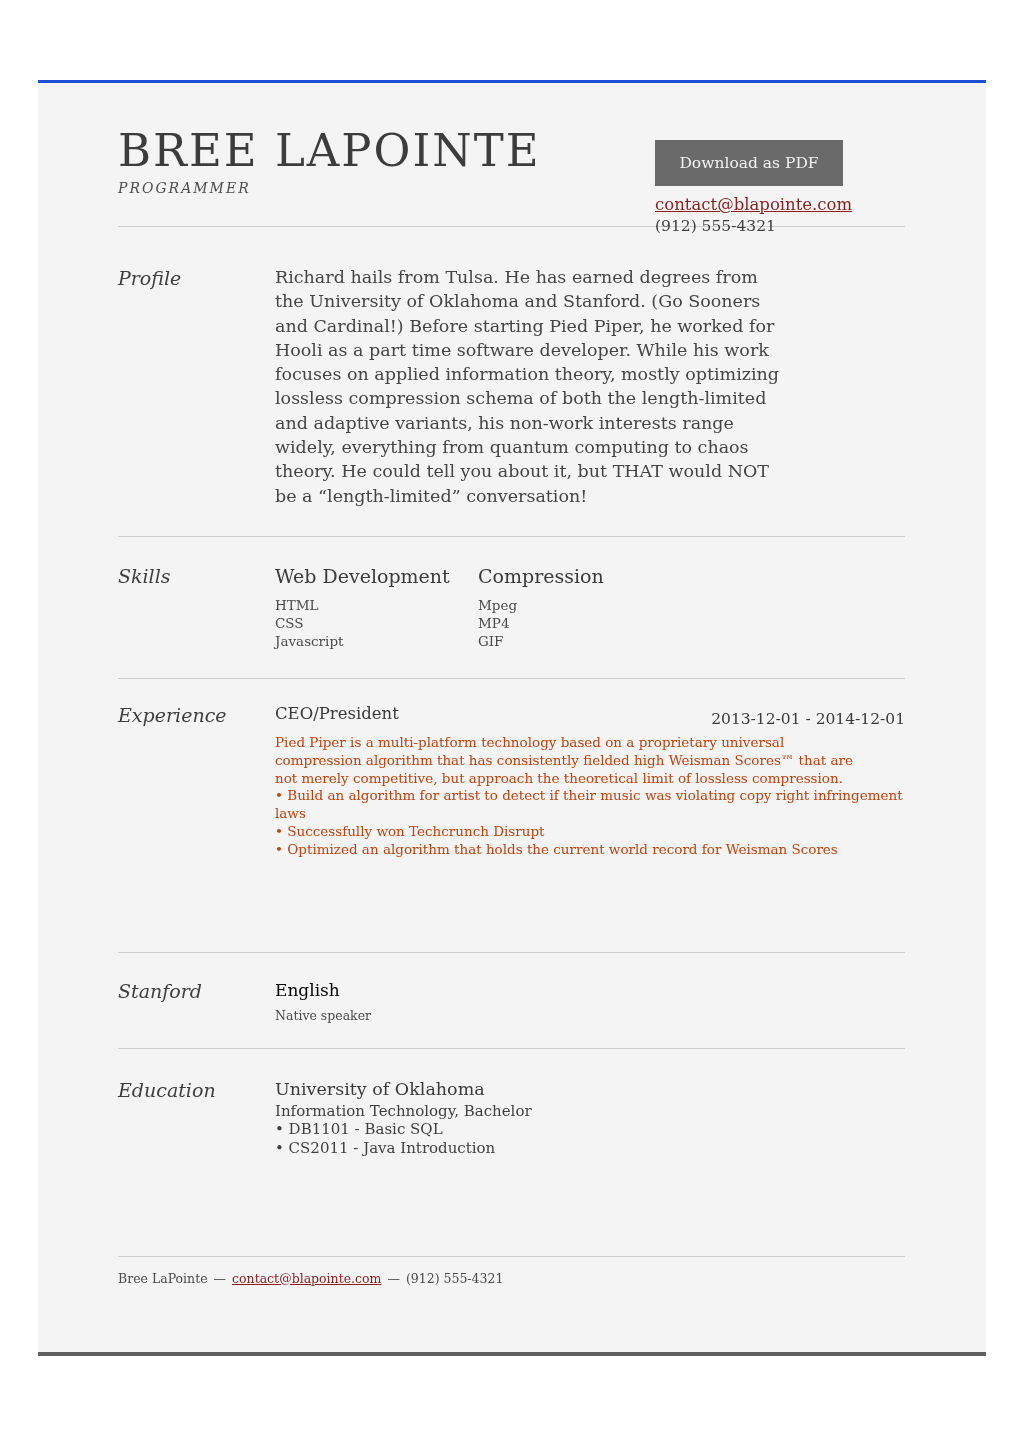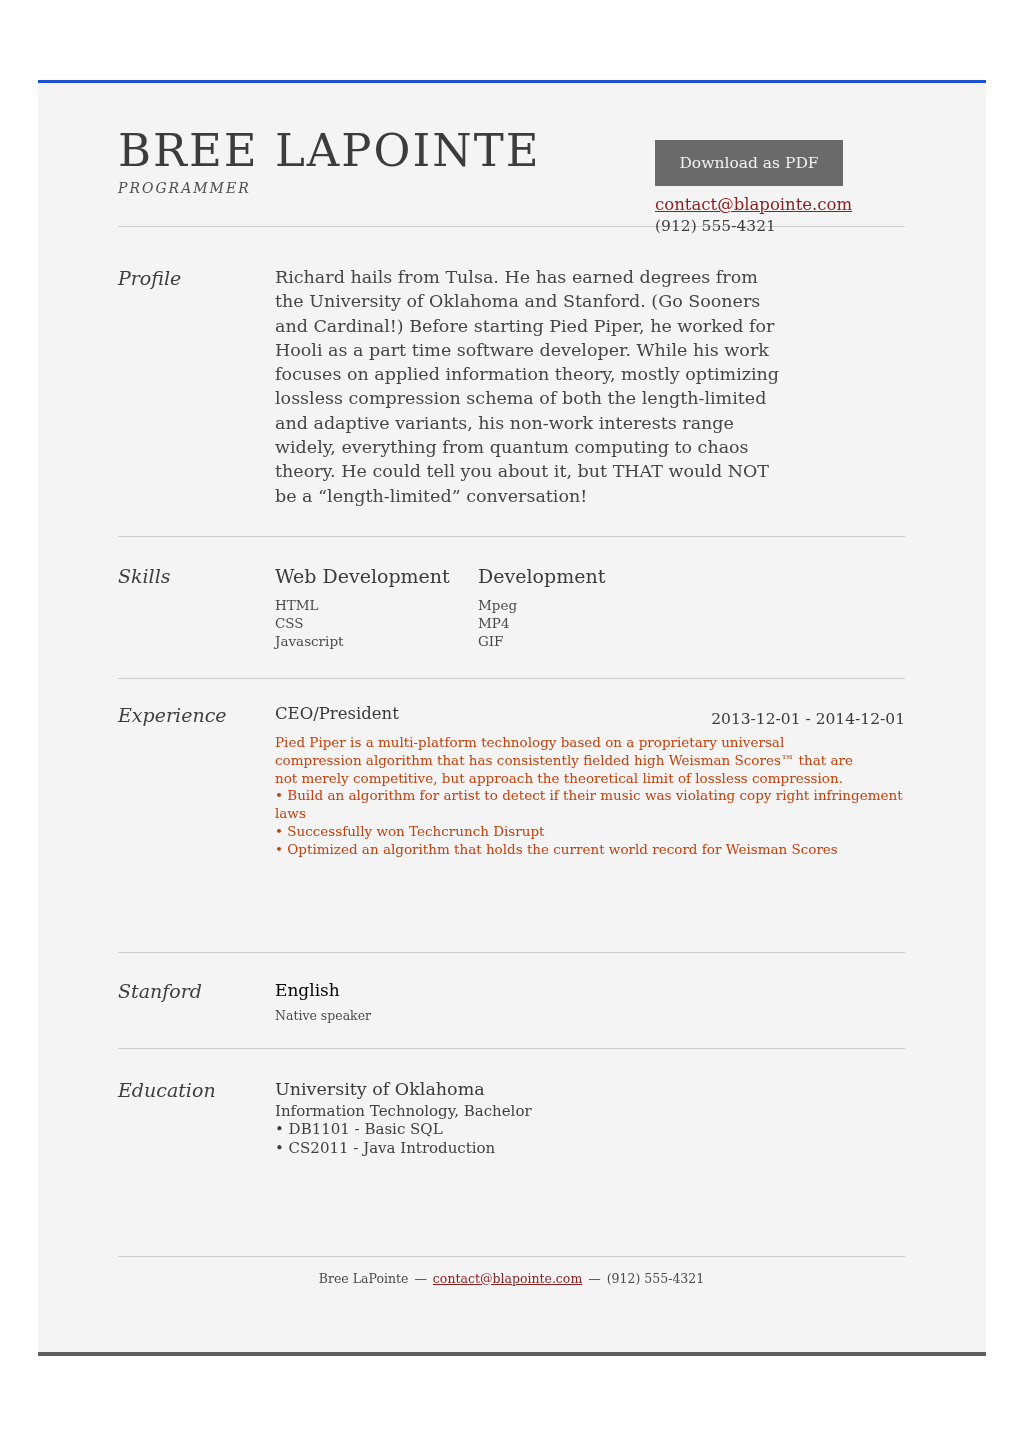--- a/index.html
+++ b/index.html
@@ -85,21 +85,21 @@
   .language-name { font-size: 17px; color: #000000; }
   .language-fluency { font-size: 12.5px; color: #4a4a4a; margin-top: 8px; }
 
   
   .section.education { padding: 30px 0 98px 0; }
   .edu-institution { font-size: 17.5px; color: #3a3a3a; }
   .edu-degree { font-size: 15px; color: #3f3f3f; margin-top: 3px; }
   .edu-course { font-size: 15px; line-height: 19px; color: #3f3f3f; }
 
   
-  .footer { padding: 14px 0 0 0; text-align: center; }
+  .footer { padding: 14px 0 0 0; text-align: left; }
   .footer-line { font-size: 12.5px; color: #4a4a4a; }
   .footer-line .sep { padding: 0 2px; }
   .footer-email { color: #8b1e1e; text-decoration: underline; }
 </style>
 </head>
 <body>
 
 <div class="sheet">
   <div class="inner">
 
@@ -130,21 +130,21 @@
         <div class="skills-cols">
           <div class="skill-group">
             <div class="skill-group-name">Web Development</div>
             <div class="skill-items">
               <div class="skill-item">HTML</div>
               <div class="skill-item">CSS</div>
               <div class="skill-item">Javascript</div>
             </div>
           </div>
           <div class="skill-group">
-            <div class="skill-group-name">Development</div>
+            <div class="skill-group-name">Compression</div>
             <div class="skill-items">
               <div class="skill-item">Mpeg</div>
               <div class="skill-item">MP4</div>
               <div class="skill-item">GIF</div>
             </div>
           </div>
         </div>
       </div>
     </div>
 

